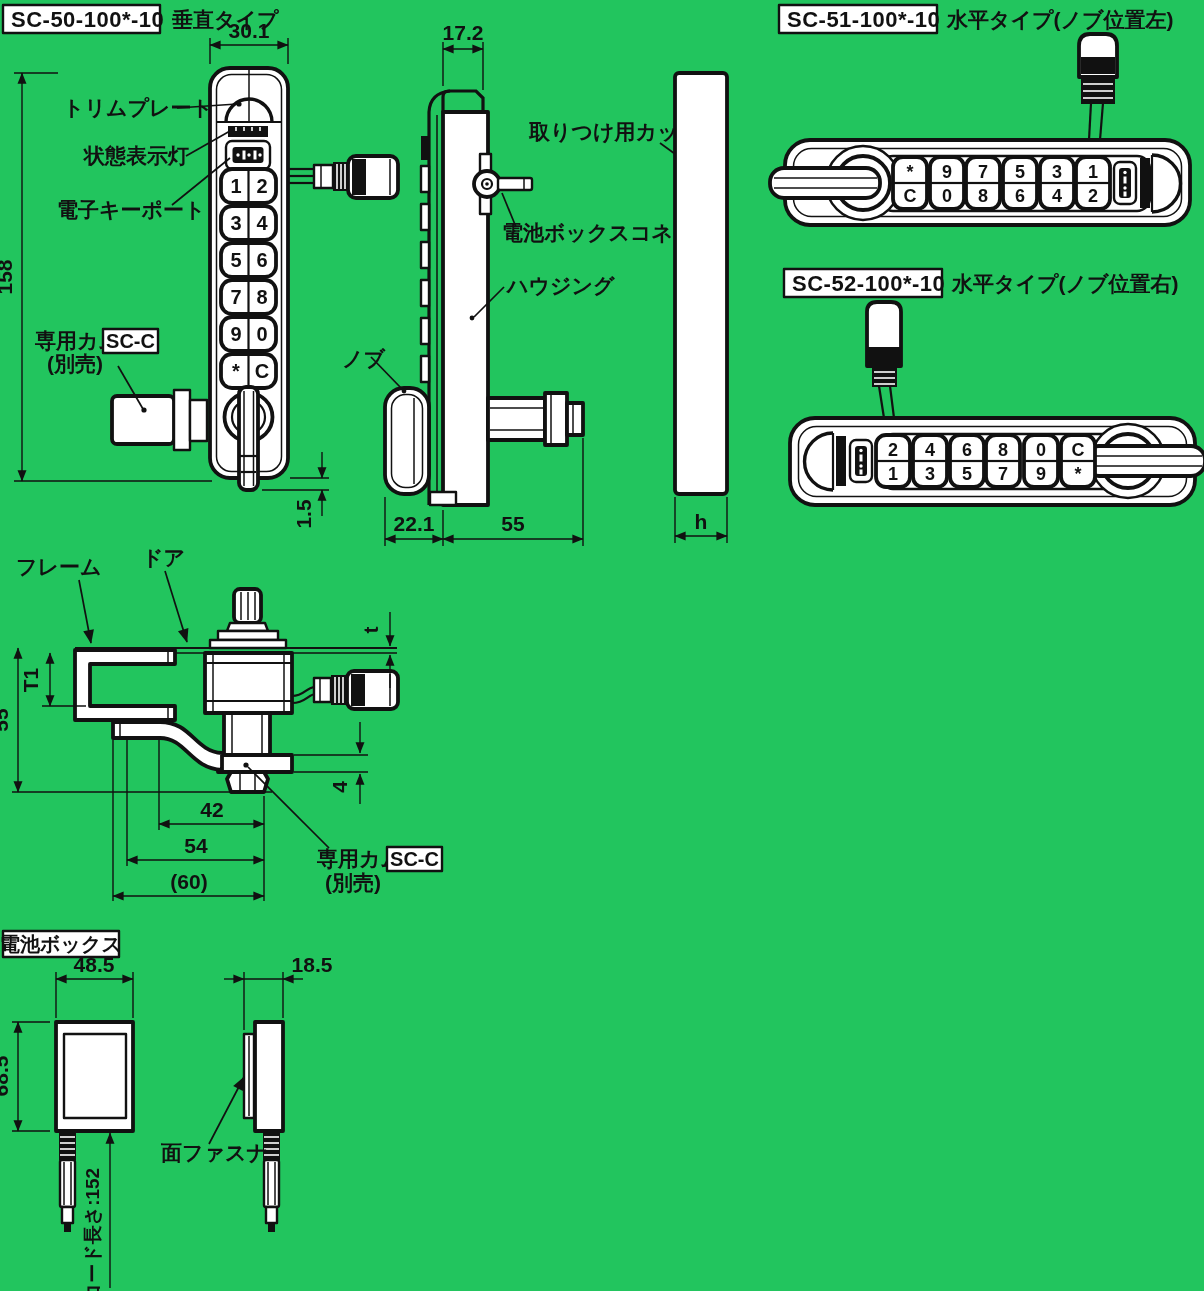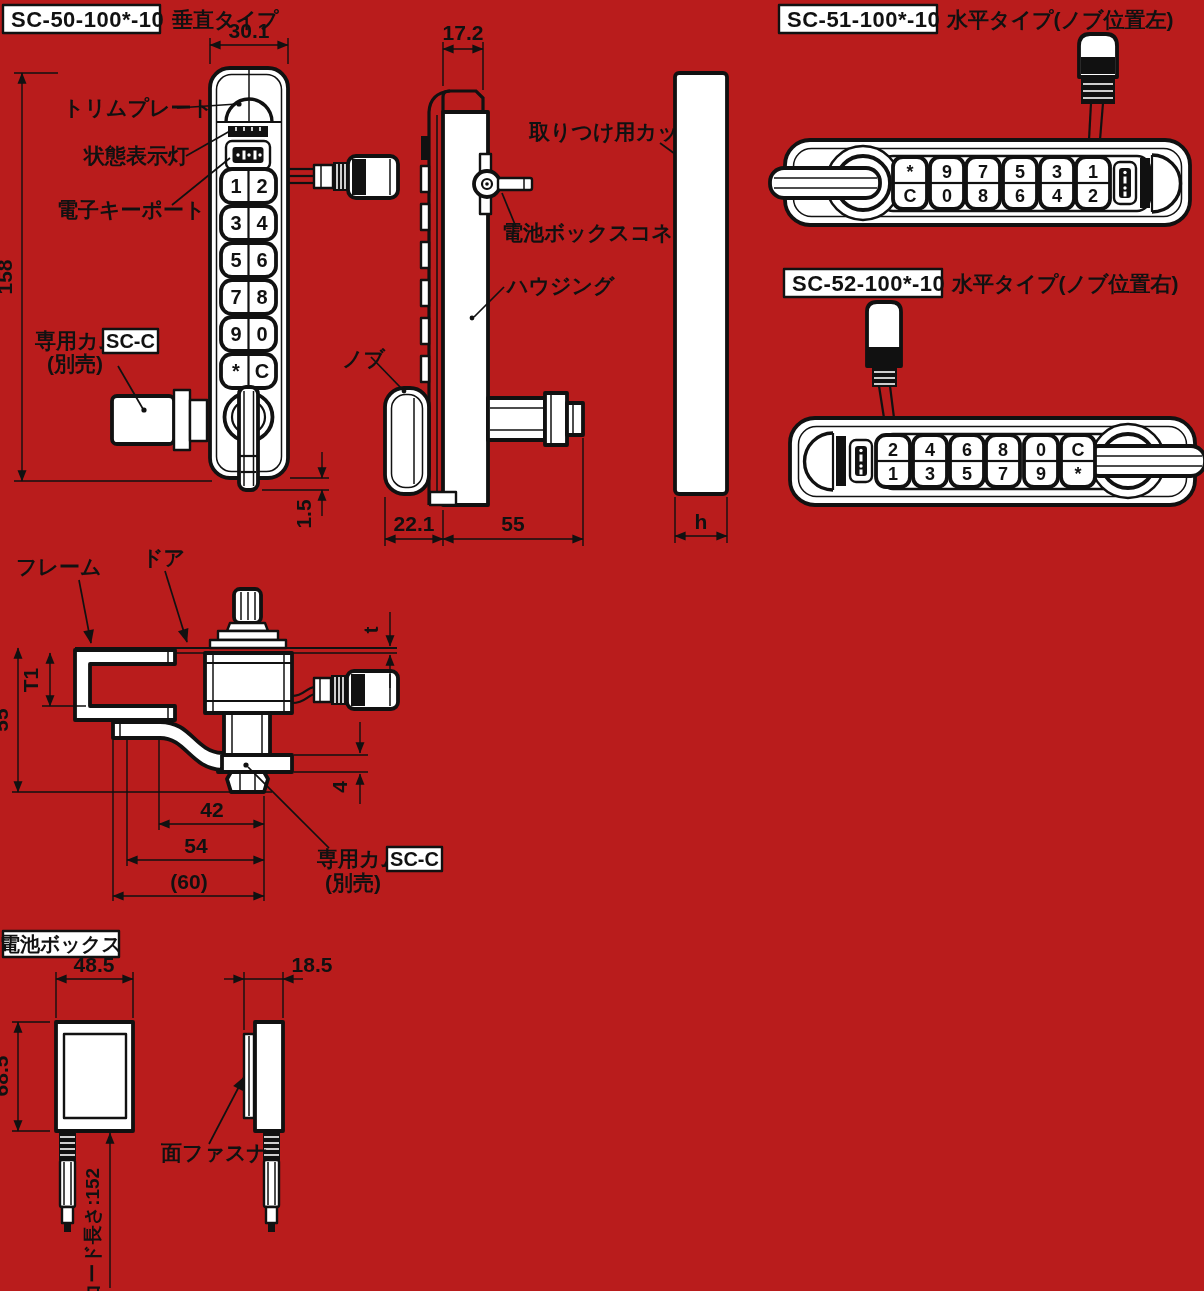--- a/index.html
+++ b/index.html
@@ -1,16 +1,16 @@
 <!DOCTYPE html>
 <html><head>
 <meta charset="utf-8">
 <style>
   html,body{margin:0;padding:0;background:#fff;}
-  .canvas{position:relative;width:1204px;height:1291px;background:#b91c1c;overflow:hidden;
+  .canvas{position:relative;width:1204px;height:1291px;background:#22c55e;overflow:hidden;
           font-family:"Liberation Sans",sans-serif;}
   svg{display:block;}
   svg text{font-family:"Liberation Sans",sans-serif;fill:#111;font-weight:bold;}
   .lbl{font-size:21px;}
   .mdl{font-size:22px;letter-spacing:.5px;}
   .num{font-size:21px;text-anchor:middle;}
   .numv{font-size:19px;text-anchor:middle;}
   .dgt{font-size:20px;text-anchor:middle;}
   .dgs{font-size:18px;text-anchor:middle;}
   .bxt{font-size:20px;text-anchor:middle;}

